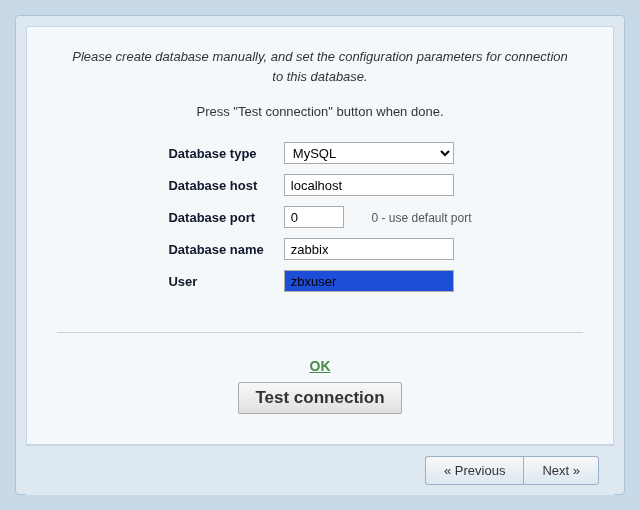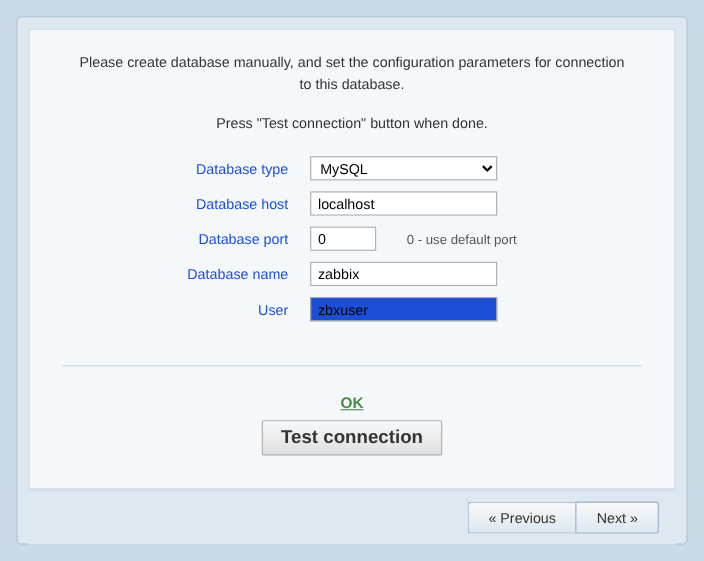--- a/index.html
+++ b/index.html
@@ -38,44 +38,44 @@
       flex-direction: column;
       align-items: center;
     }
 
     .intro-text {
       text-align: center;
       margin-bottom: 18px;
       line-height: 1.5;
       color: #333;
       font-size: 13px;
+      font-style: italic;
     }
 
     .press-text {
       text-align: center;
       margin-bottom: 18px;
       color: #333;
       font-size: 13px;
     }
 
     .form-table {
       border-collapse: collapse;
       margin-bottom: 20px;
     }
 
     .form-table tr td {
       padding: 5px 8px;
       vertical-align: middle;
     }
 
     .form-table tr td:first-child {
-      font-weight: normal;
-      text-align: right;
+      font-weight: bold;
       white-space: nowrap;
-      color: #1d4ed8;
+      color: #0f172a;
       padding-right: 12px;
     }
 
     .form-table tr td:last-child {
       text-align: left;
     }
 
     input[type="text"],
     input[type="password"] {
       border: 1px solid #aaa;

